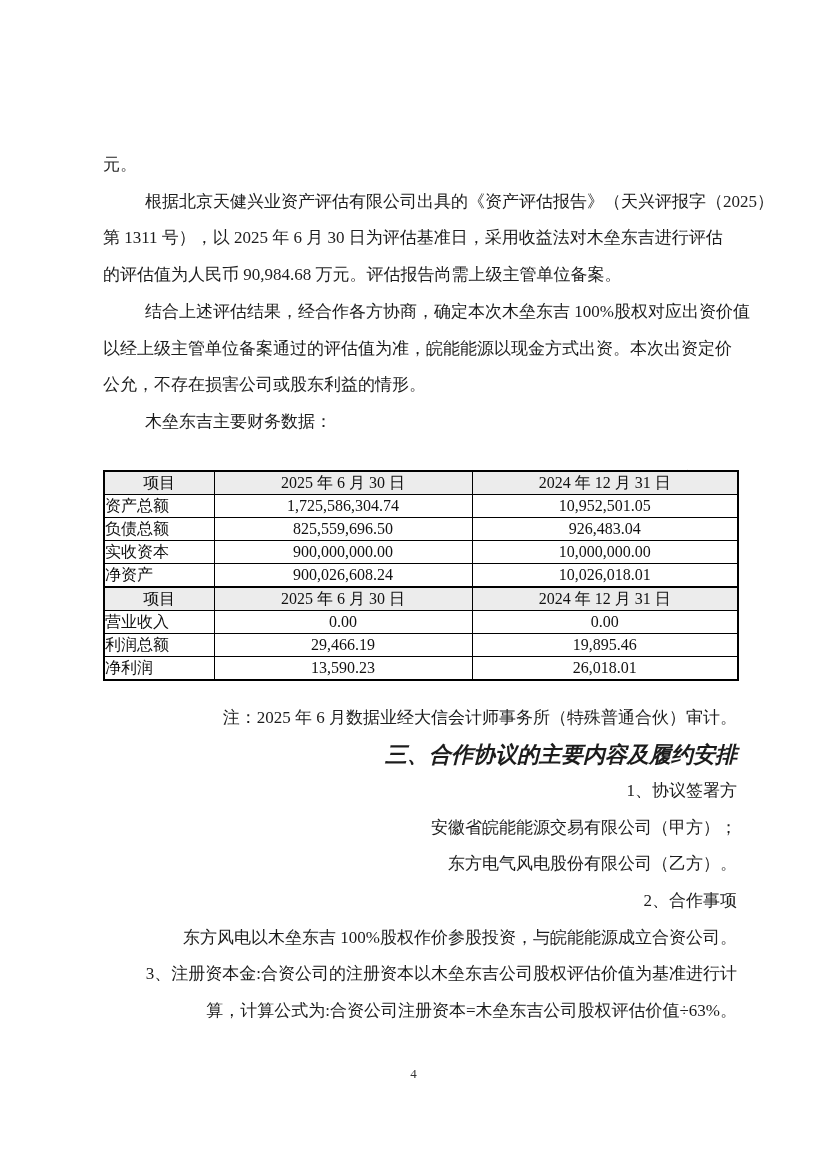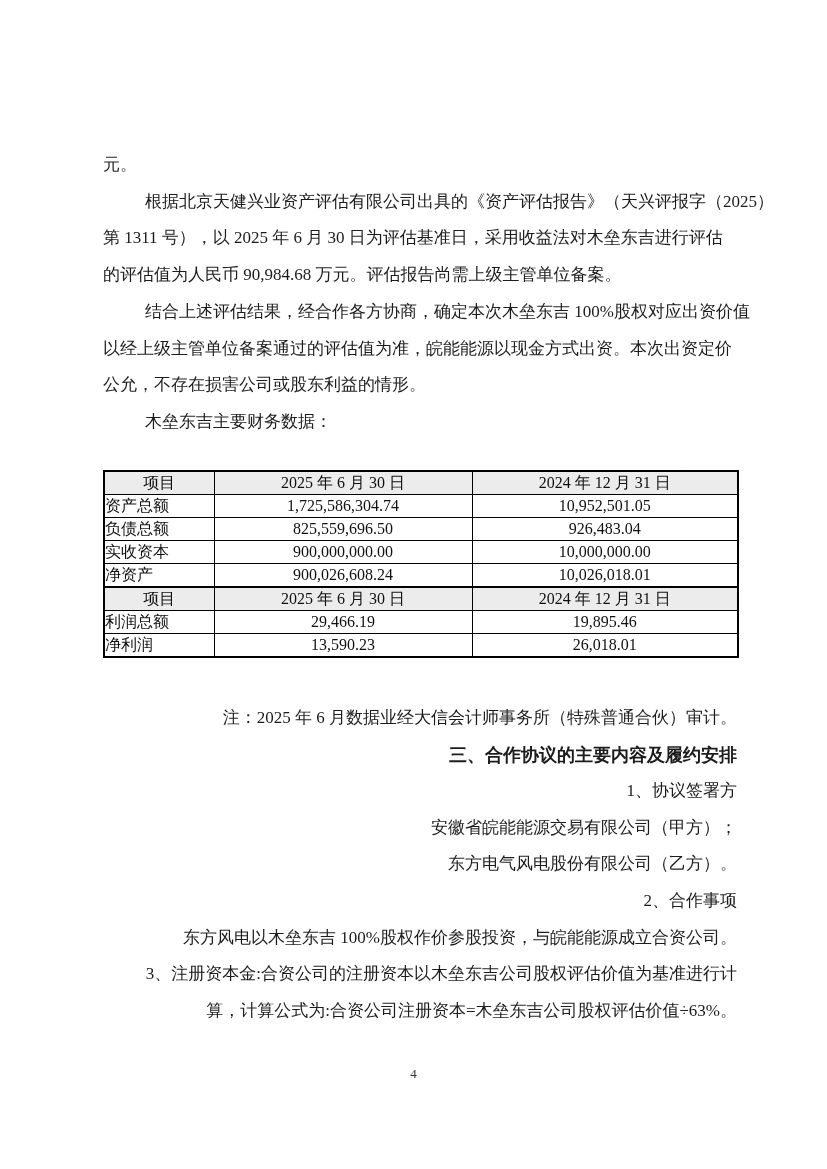--- a/index.html
+++ b/index.html
@@ -22,21 +22,22 @@
   .line {
     font-size: 17px;
     line-height: 36.7px;
     white-space: nowrap;
   }
   .lower .line { line-height: 36.6px; }
   .indent { padding-left: 42px; }
   .heading-line {
     font-family: "Liberation Sans", "DejaVu Sans", sans-serif;
     font-weight: 700;
-    font-size: 18px;
+    font-size: 22px;
+    font-style: italic;
   }
   .unit-label {
     position: absolute;
     top: 466px;
     right: 92px;
     font-size: 16px;
     line-height: 24px;
   }
   table.fin {
     position: absolute;
@@ -124,20 +125,25 @@
         <td class="item">净资产</td>
         <td class="num">900,026,608.24</td>
         <td class="num">10,026,018.01</td>
       </tr>
       <tr class="head-row sec2">
         <td>项目</td>
         <td>2025 年 6 月 30 日</td>
         <td>2024 年 12 月 31 日</td>
       </tr>
       <tr>
+        <td class="item">营业收入</td>
+        <td class="num">0.00</td>
+        <td class="num">0.00</td>
+      </tr>
+      <tr>
         <td class="item">利润总额</td>
         <td class="num">29,466.19</td>
         <td class="num">19,895.46</td>
       </tr>
       <tr>
         <td class="item">净利润</td>
         <td class="num">13,590.23</td>
         <td class="num">26,018.01</td>
       </tr>
     </tbody>

